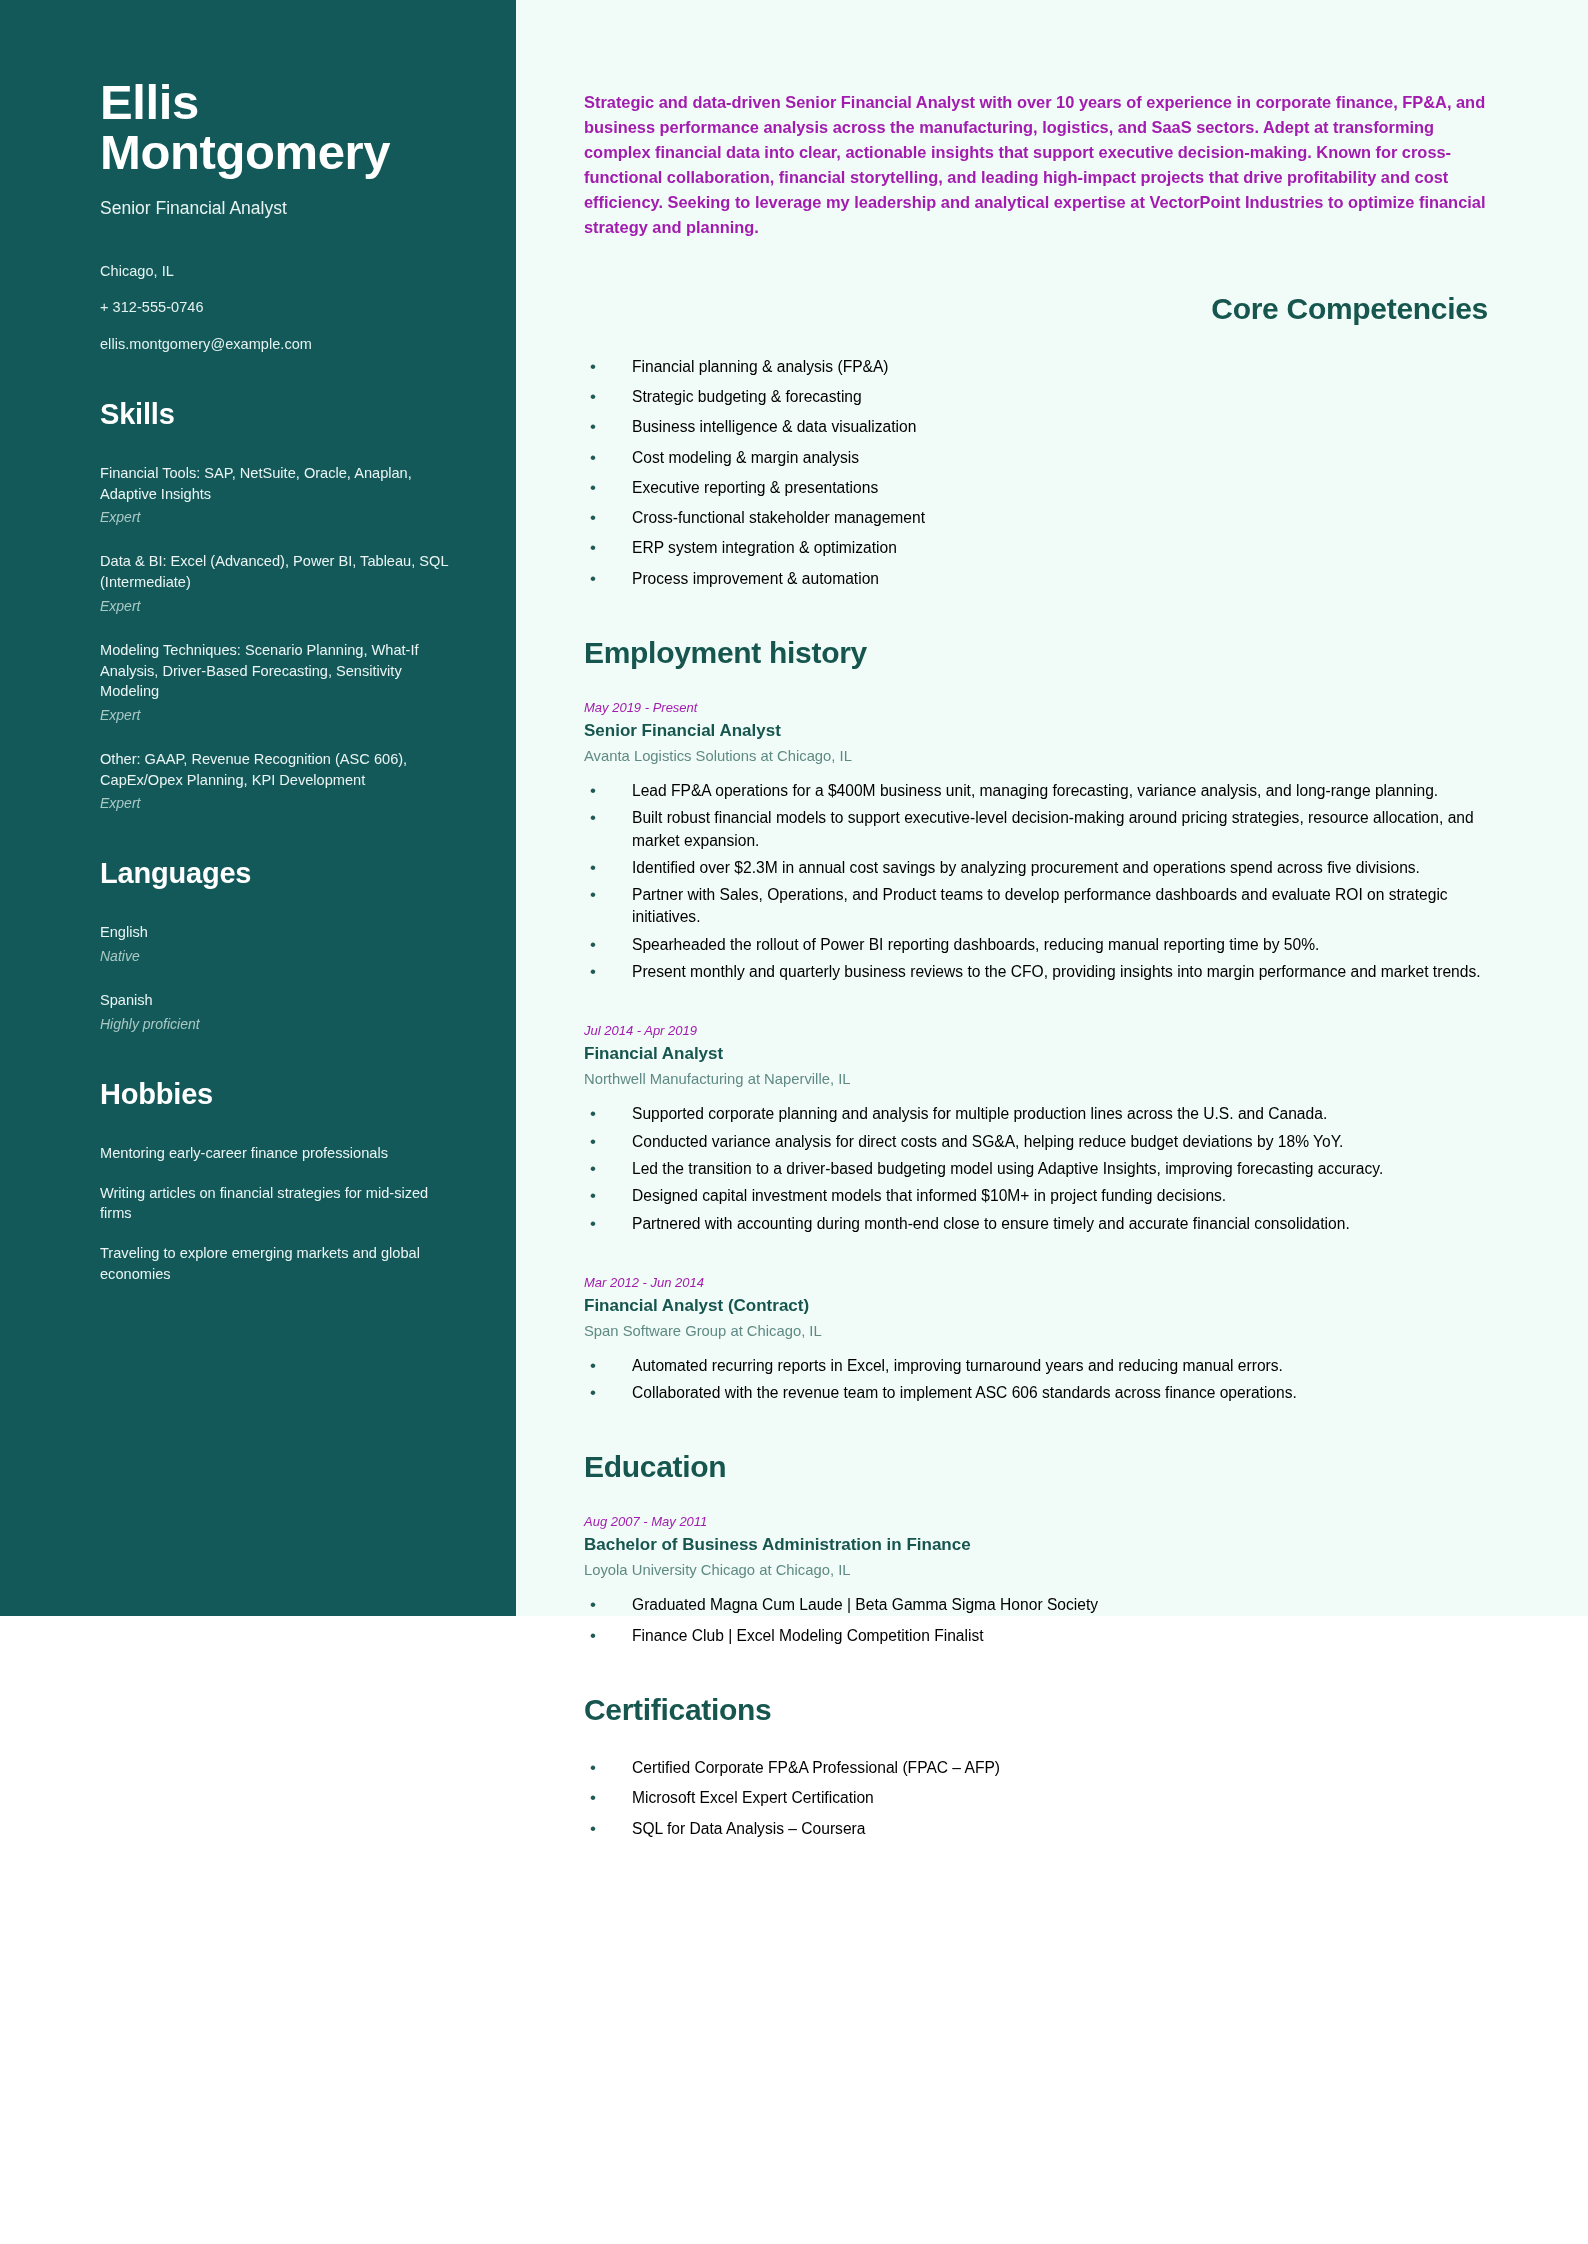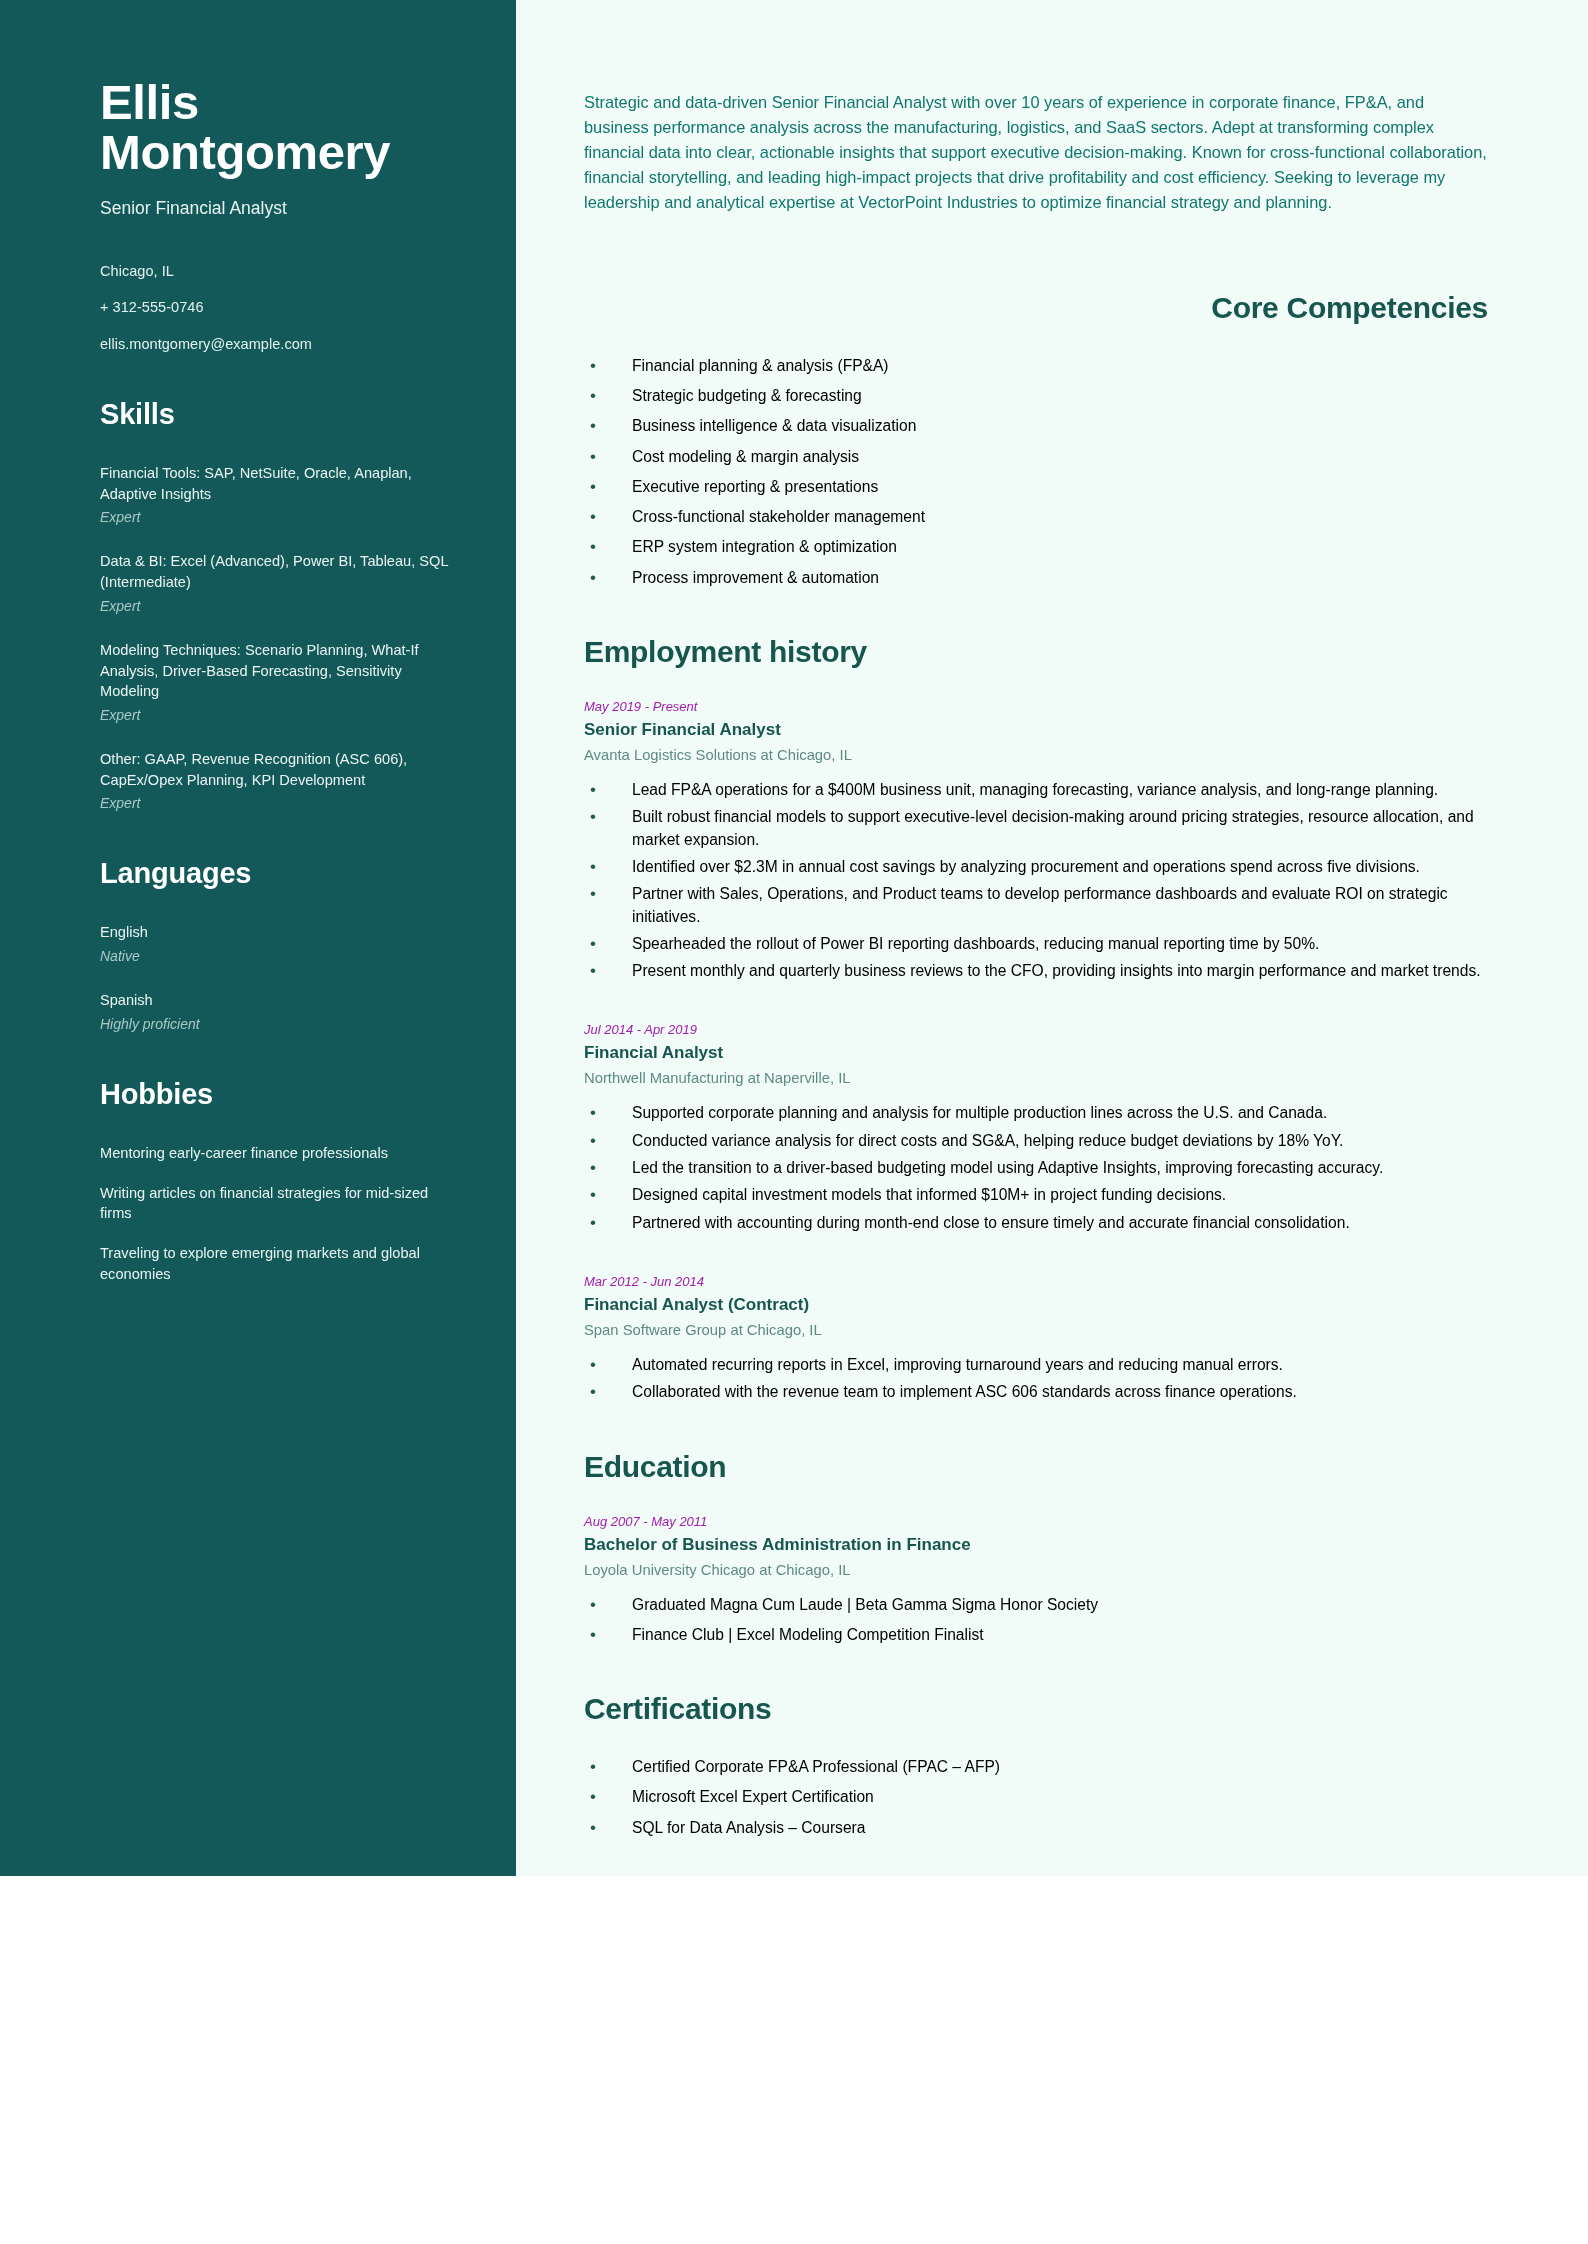--- a/index.html
+++ b/index.html
@@ -5,21 +5,21 @@
   * { box-sizing: border-box; margin: 0; padding: 0; }
   html, body {
     width: 1588px;
     height: 2244px;
     font-family: "Liberation Sans", sans-serif;
     background: #ffffff;
   }
   .page {
     position: relative;
     width: 1588px;
-    height: 1876px;
+    height: 1616px;
     display: flex;
     background: #f1fbf7;
   }
 
   
   .sidebar {
     width: 516px;
     flex: 0 0 516px;
     background: #14595a;
     color: #ffffff;
@@ -74,23 +74,24 @@
 
   
   .main {
     flex: 1;
     background: #f1fbf7;
     padding: 90px 100px 60px 68px;
   }
   .summary {
     font-size: 16.4px;
     line-height: 1.52;
-    color: #0f766e;
-    margin-bottom: 76px;
+    color: #a21caf;
+    margin-bottom: 52px;
     text-align: left;
+    font-weight: bold;
   }
   .main-heading {
     font-size: 30px;
     font-weight: 700;
     color: #16564f;
     letter-spacing: -0.3px;
     margin-bottom: 30px;
     margin-top: 46px;
   }
   .main-heading.first { margin-top: 0; text-align: right; }

